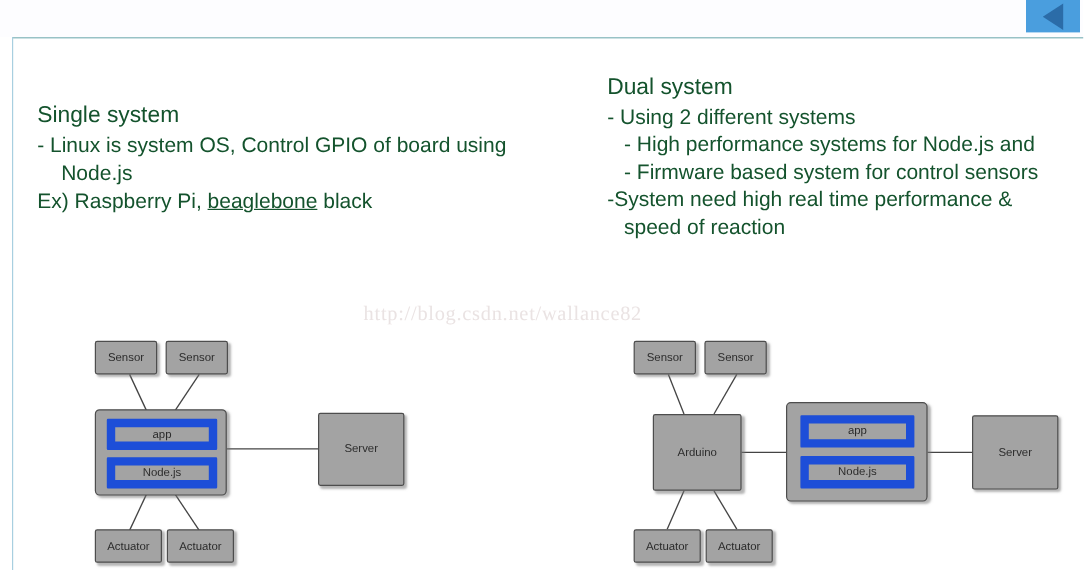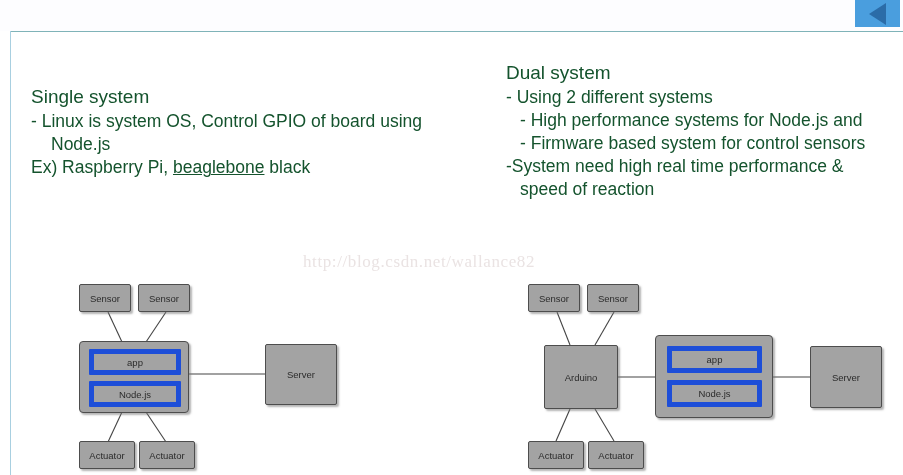--- a/index.html
+++ b/index.html
@@ -114,21 +114,21 @@
     background:#a3a3a3;
     border:1.2px solid #4d4d4d;
     border-radius:2px;
     box-shadow:2px 2px 2px rgba(120,120,120,.55);
     display:flex;align-items:center;justify-content:center;
     font-size:9.5px;
     color:#2b2b2b;
   }
   .dgbox.inner{
     box-shadow:none;
-    border:5px solid #1d4ed8;
+    border:7px solid #1d4ed8;
     border-radius:1px;
   }
   .dgbox.container{
     display:block;
     border-radius:4px;
   }
   svg.links{
     position:absolute;
     left:0;top:0;
     width:903px;height:475px;

